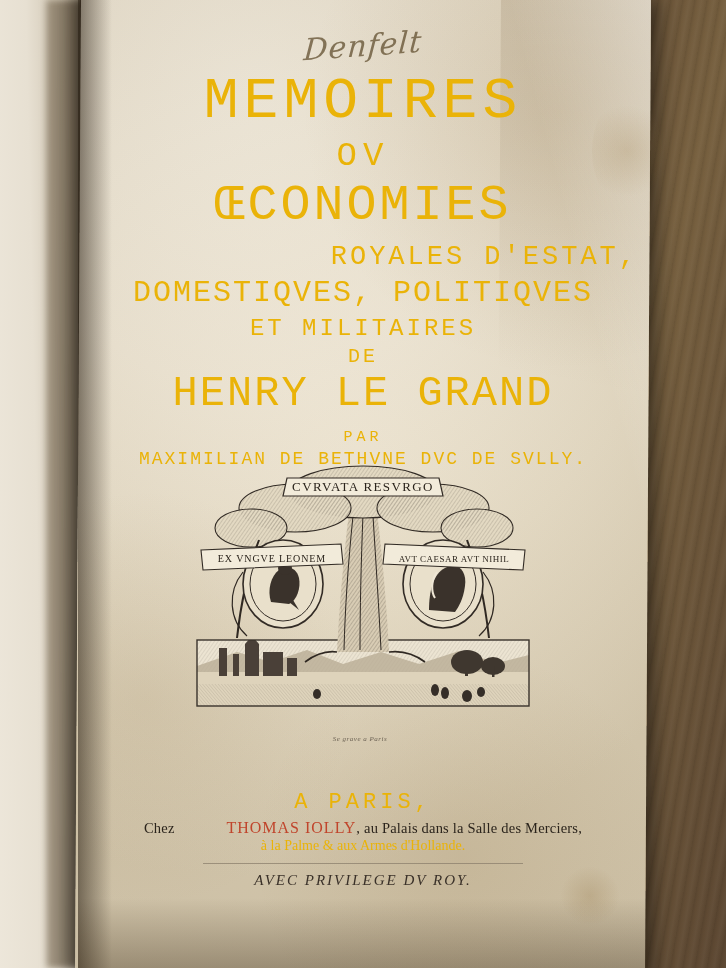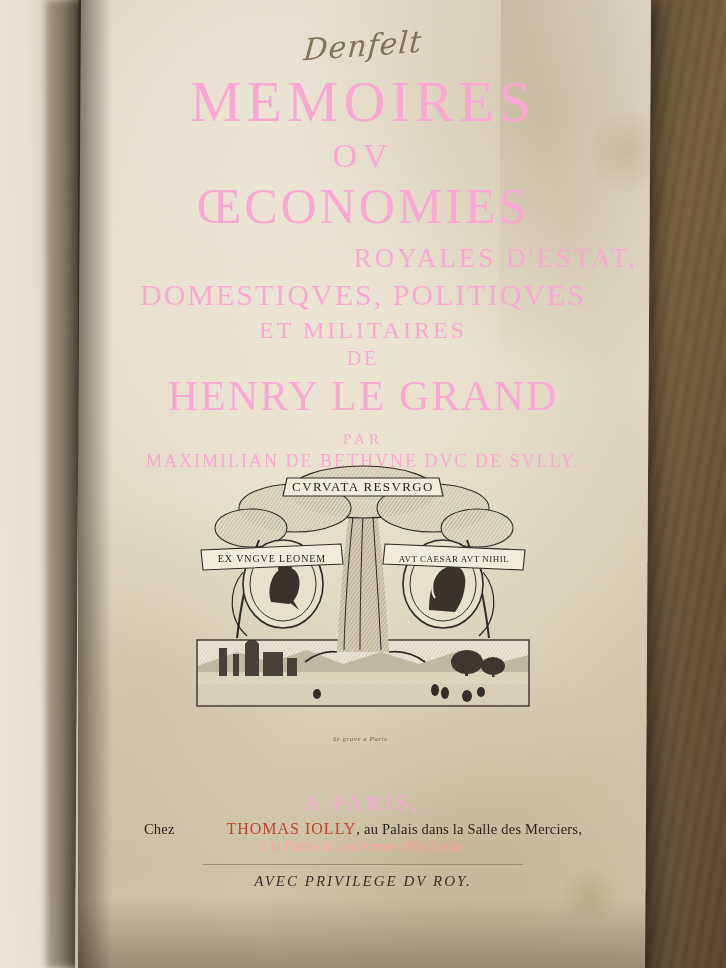--- a/index.html
+++ b/index.html
@@ -131,21 +131,22 @@
     font-family: "DejaVu Serif", serif;
     font-style: italic;
     font-size: 30px;
     letter-spacing: 1px;
     color: #5d4a2a;
     opacity: .72;
     transform: rotate(-4deg) skewX(-8deg);
   }
 
   .red {
-    color: #f9a8d4;
+    color: #eab308;
+    font-family: Liberation Mono, monospace;
   }
   .t-main {
     font-size: 58px;
     letter-spacing: 5px;
     font-weight: 400;
     margin: 0;
     line-height: 1.02;
   }
   .t-ou {
     font-size: 34px;
@@ -232,21 +233,21 @@
   }
   .t-chez {
     font-size: 14.5px;
     color: #2b241c;
     letter-spacing: .2px;
     margin: 0 0 1px 0;
   }
   .t-chez .pub { color: #c0452c; letter-spacing: 1px; font-size: 16px; margin-left: 48px; }
   .t-chez2 {
     font-size: 14px;
-    color: #fca5a5;
+    color: #eab308;
     margin: 0 0 8px 0;
   }
   .rule {
     width: 320px;
     height: 1px;
     background: #8b7f6c;
     margin: 9px auto 8px auto;
     opacity: .75;
   }
   .t-year {

